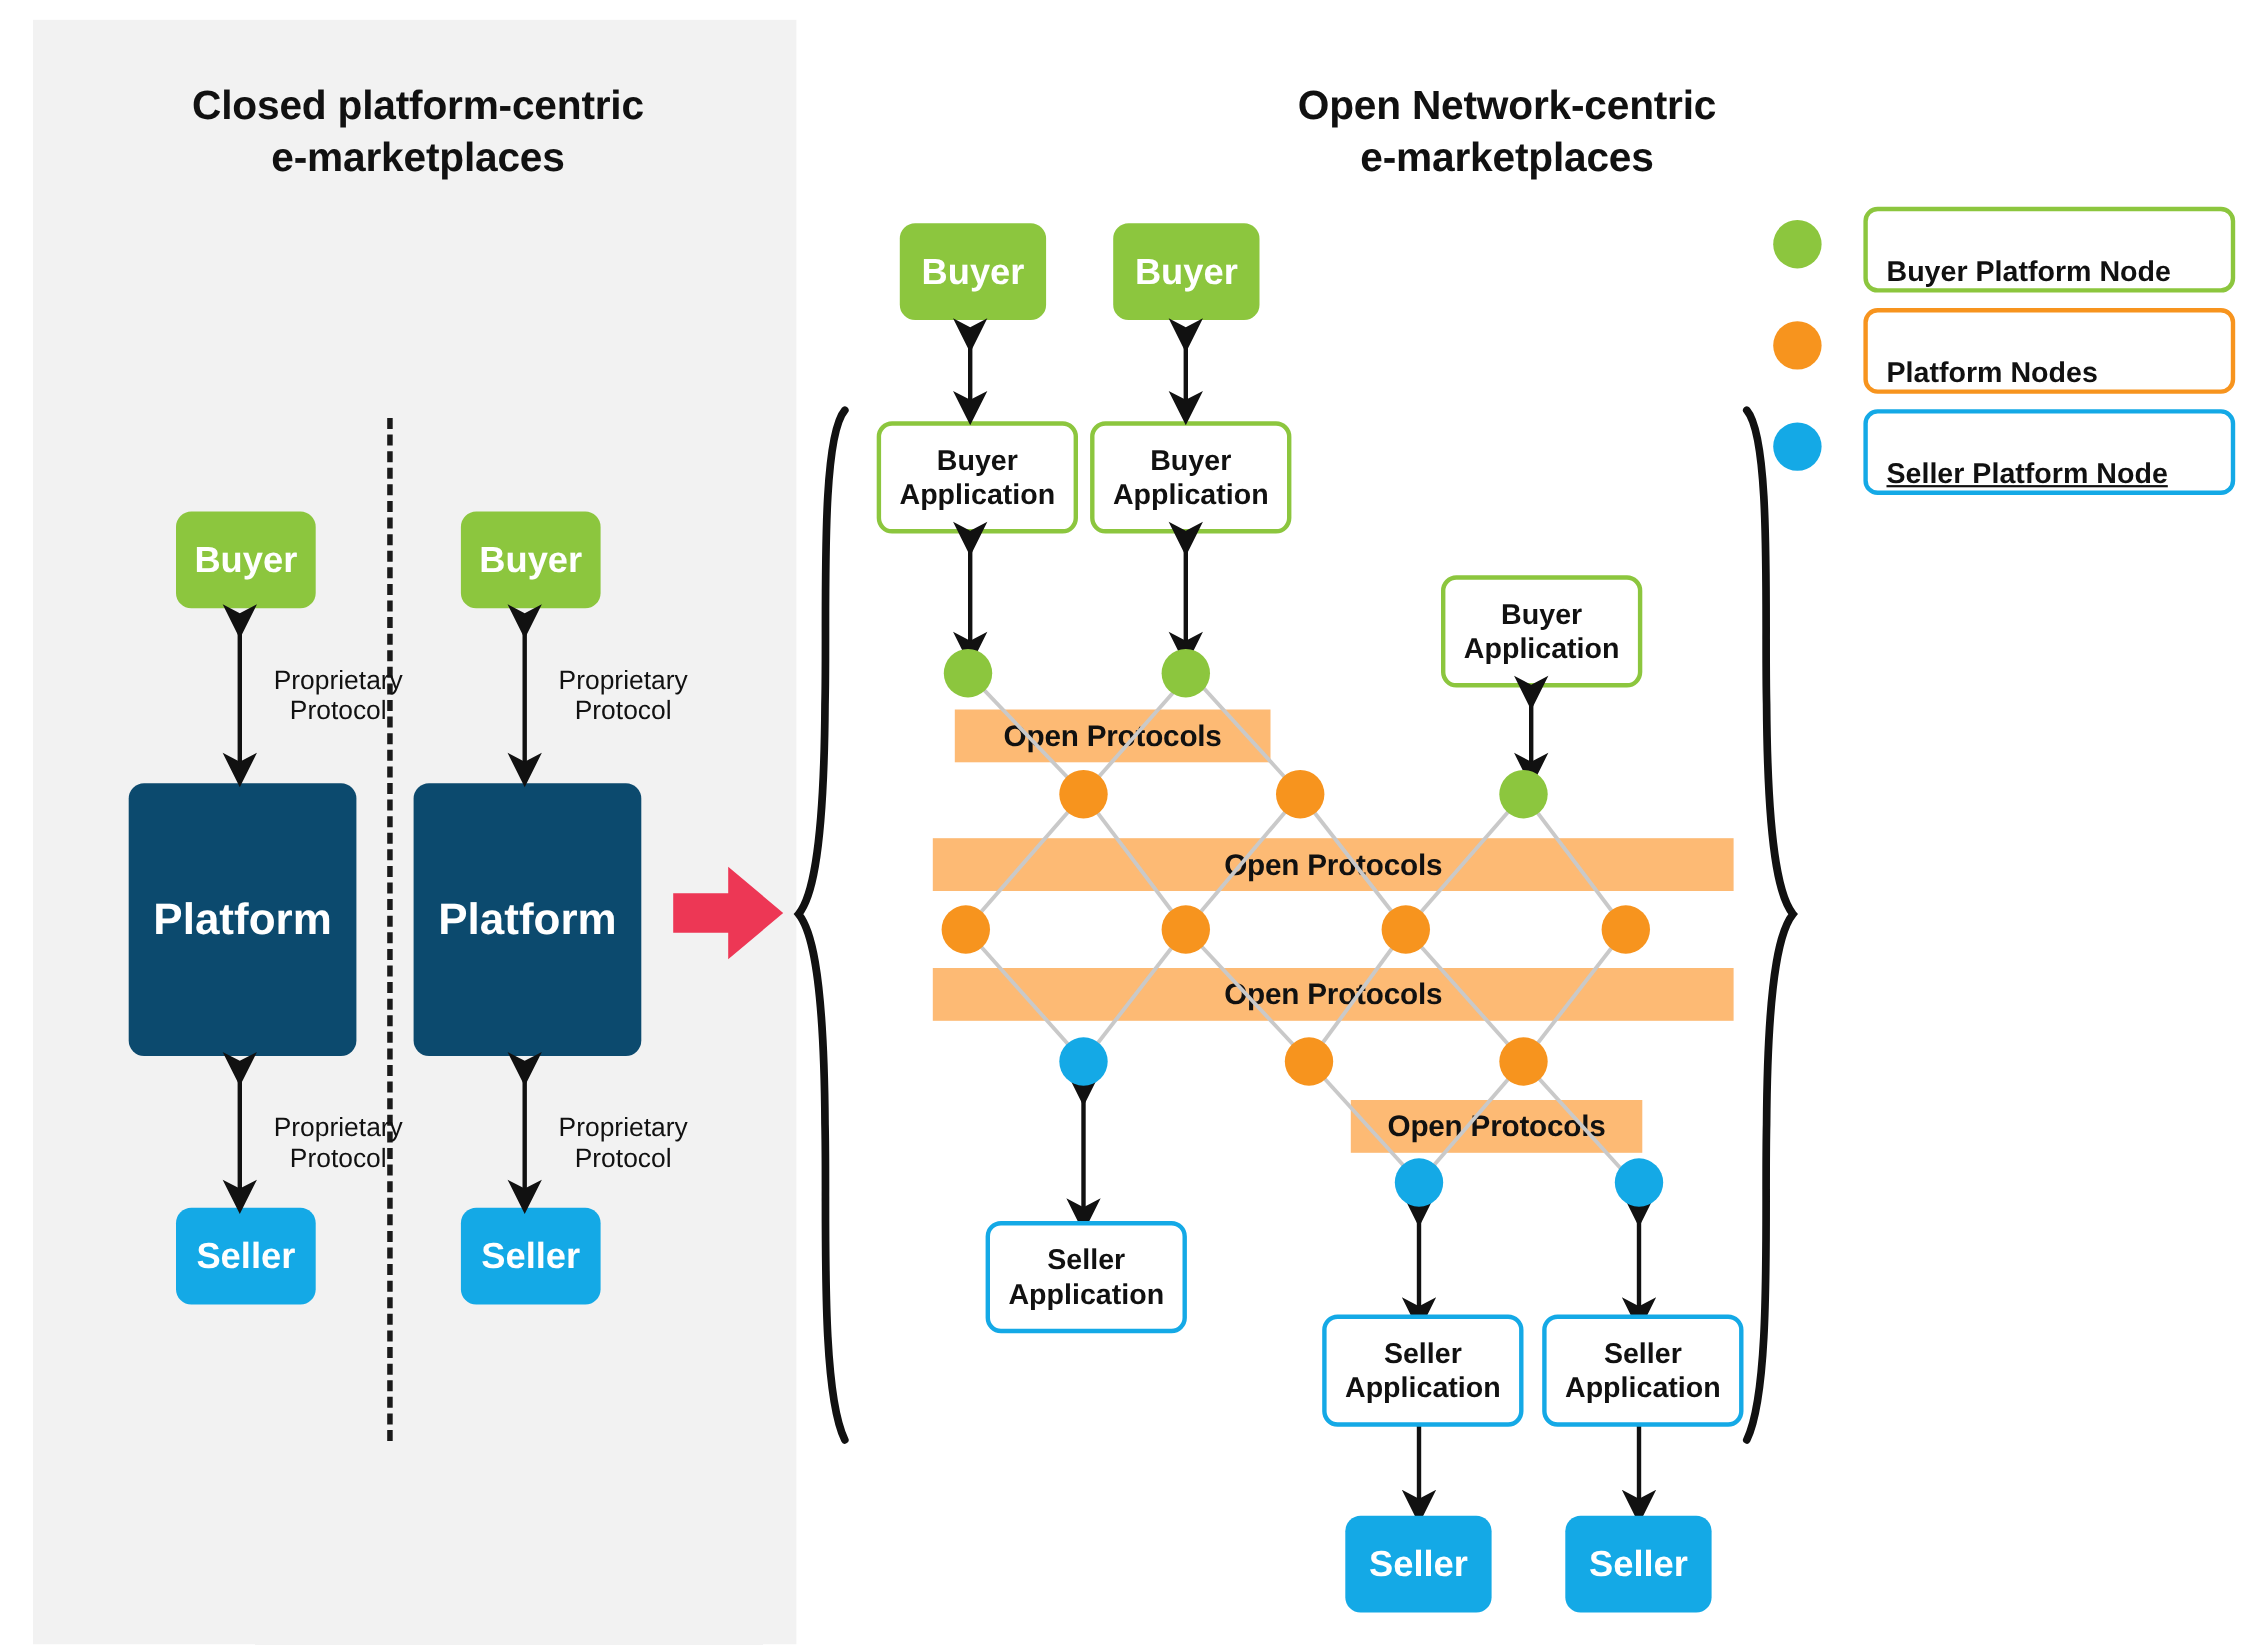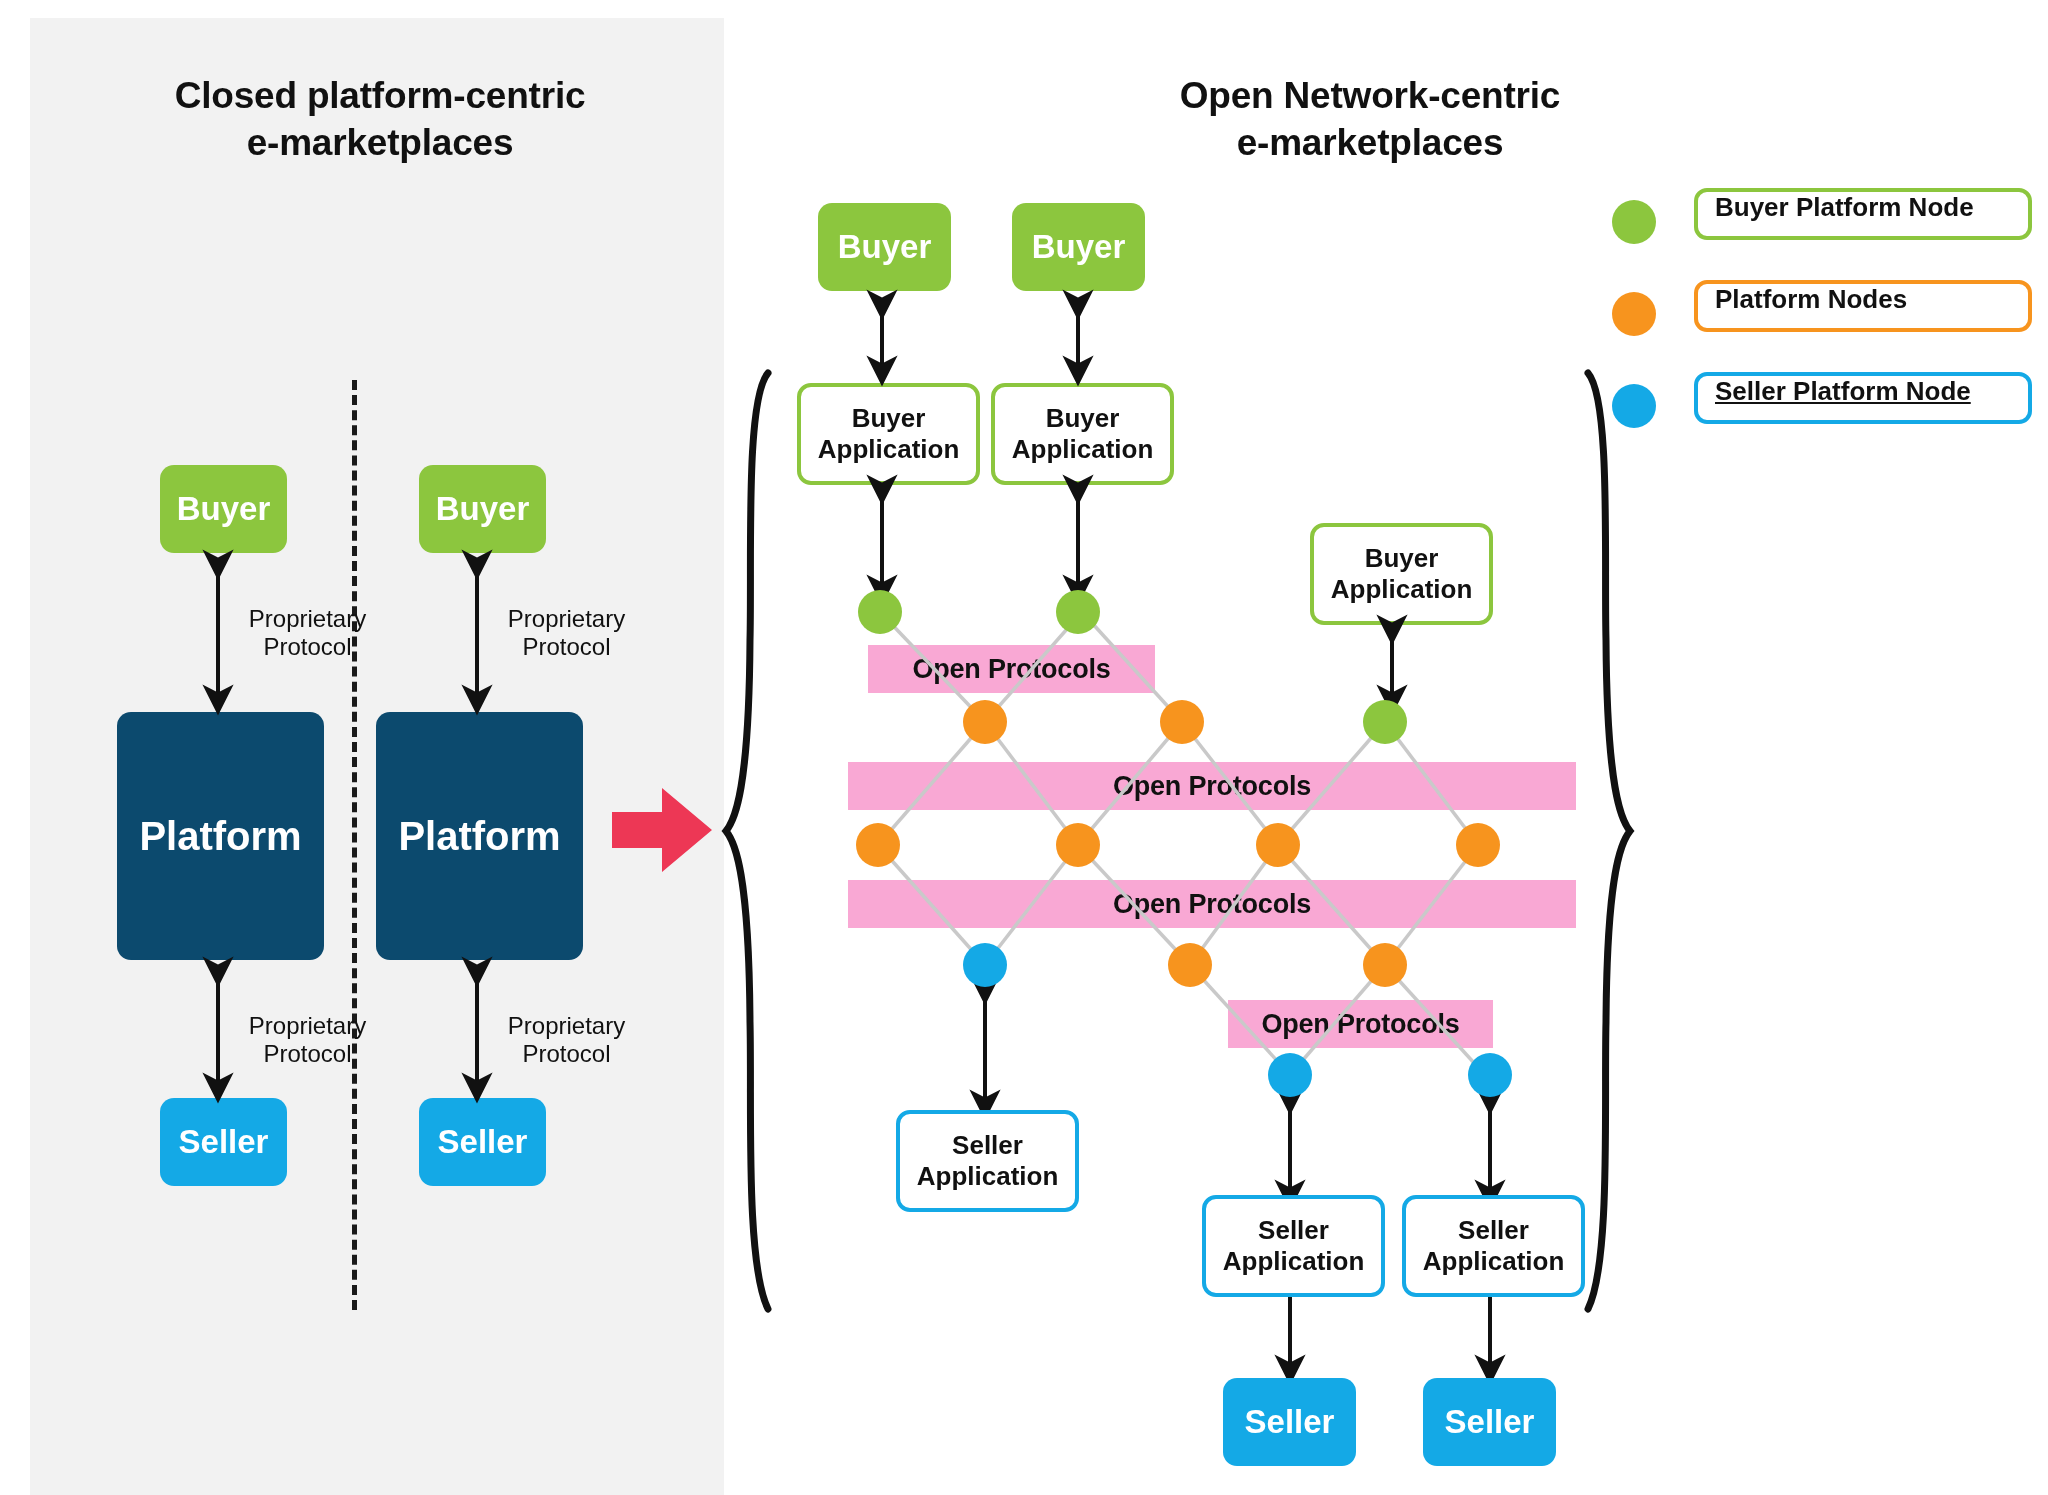--- a/index.html
+++ b/index.html
@@ -25,40 +25,40 @@
 
   
   .appbox{position:absolute;display:flex;align-items:center;justify-content:center;
           background:#fff;border-radius:14px;text-align:center;color:#111;
           font-weight:bold;font-size:26px;line-height:31px;}
   .appbox.green{border:4px solid #8CC63E;}
   .appbox.blue{border:4px solid #14A9E6;}
 
   
   .plabel{position:absolute;display:flex;align-items:center;justify-content:center;
-          background:#f9a8d4;color:#111;font-weight:bold;font-size:27px;
+          background:#fdba74;color:#111;font-weight:bold;font-size:27px;
           letter-spacing:-0.2px;}
 
   
   .proto-txt{position:absolute;text-align:center;font-size:24px;line-height:28px;
              color:#111;font-weight:normal;}
 
   
   .node{position:absolute;border-radius:50%;}
   .node.green{background:#8CC63E;}
   .node.orange{background:#F7941E;}
   .node.blue{background:#14A9E6;}
 
   
   .legend{position:absolute;left:1612px;top:188px;width:420px;}
   .legend-row{position:relative;height:69px;margin-bottom:23px;}
   .legend-dot{position:absolute;left:0;top:12px;width:44px;height:44px;border-radius:50%;}
   .legend-line{position:absolute;left:0;top:32px;width:46px;height:5px;background:#111;}
-  .legend-box{position:absolute;left:82px;top:0;right:0;height:52px;background:#fff;
-              border-radius:13px;display:flex;align-items:flex-start;padding-left:17px;
+  .legend-box{position:absolute;left:82px;top:0;right:0;height:78px;background:#fff;
+              border-radius:13px;display:flex;align-items:flex-end;padding-left:17px;
               font-size:26px;font-weight:bold;color:#111;box-sizing:border-box;}
 
   svg.overlay{position:absolute;left:0;top:0;width:2048px;height:1495px;
               pointer-events:none;}
 </style>
 </head>
 <body>
 
 <div class="stage">
 

